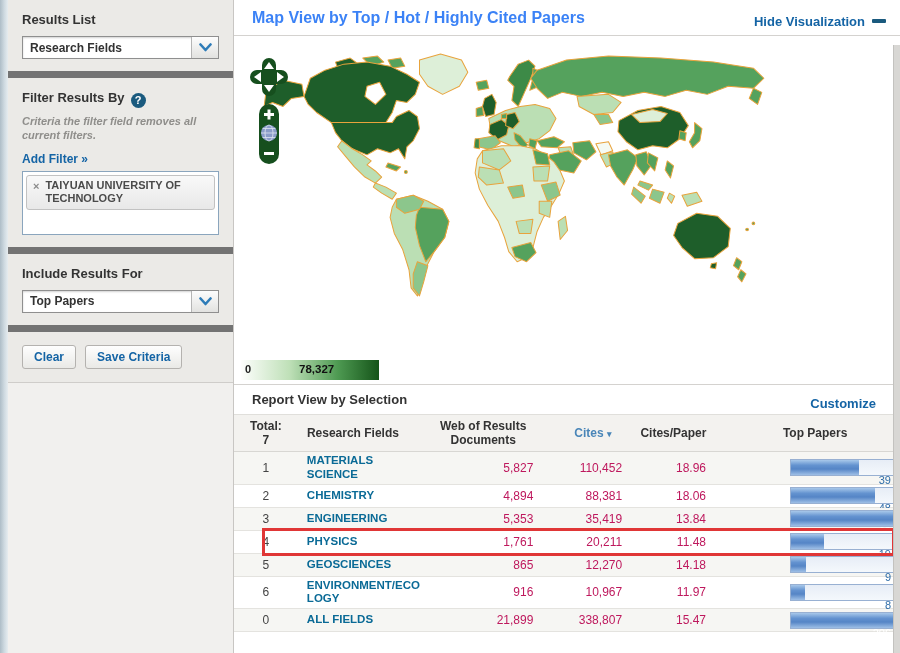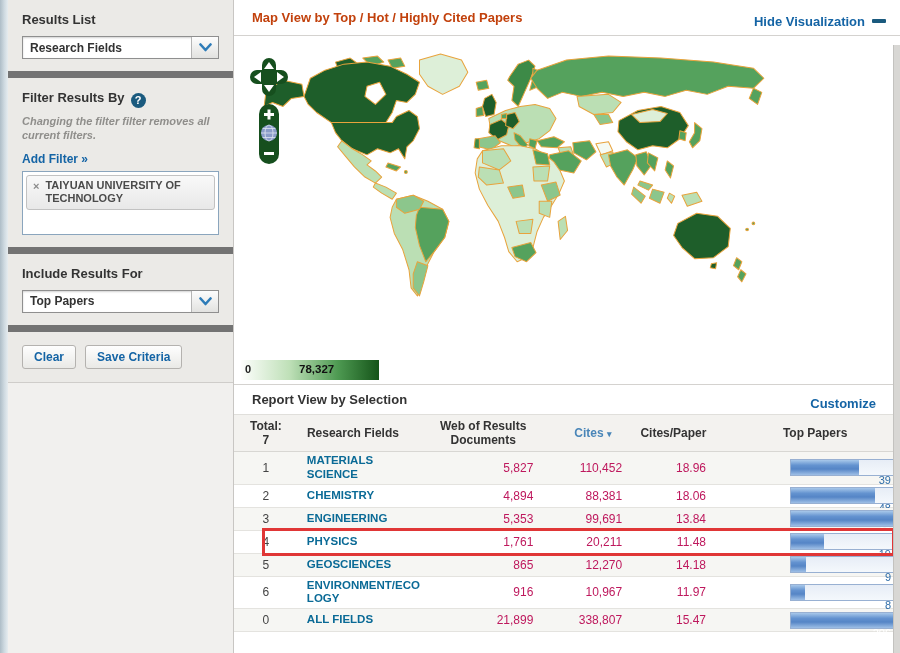--- a/index.html
+++ b/index.html
@@ -31,21 +31,21 @@
   .chip-x { color:#8a8a8a; font-weight:bold; font-size:11px; margin:1px 6px 0 1px; cursor:pointer; }
   .chip-txt { font-size:11px; font-weight:bold; color:#4a4a4a; line-height:1.25; }
   .btn-row { padding:13px 14px; display:flex; gap:9px; }
   .btn { background:linear-gradient(#fefefe,#e9e9e6); border:1px solid #b4b2af; border-radius:3px; color:#1464a5;
     font-weight:bold; font-size:12px; font-family:Liberation Sans, sans-serif; padding:4px 11px; cursor:pointer; }
 
   
   .main { position:absolute; left:233px; top:0; width:667px; height:653px; background:#fff; border-left:1px solid #c8c6c3; }
   .main-header { height:36px; border-bottom:1px solid #d4d2cf; display:flex; align-items:center;
     justify-content:space-between; padding:0 14px 0 18px; }
-  .main-title { font-size:13px; font-weight:bold; color:#c2410c; }
+  .main-title { font-size:16px; font-weight:bold; color:#3b82f6; }
   .blue-link { font-size:13px; font-weight:bold; color:#1464a5; display:flex; align-items:center; gap:7px; cursor:pointer;margin-top:7px; }
   .minus-icon { display:inline-block; width:14px; height:4px; background:#1a5a7e; border-radius:1px; }
 
   .map-area { position:relative; height:349px; border-bottom:1px solid #d4d2cf; overflow:hidden; background:#fff; }
   .map-controls { position:absolute; left:16px; top:22px; z-index:3; }
   .world-map { position:absolute; left:28px; top:12px; }
   .world-map path, .world-map polygon, .world-map circle { stroke:#e8a33c; stroke-width:1; stroke-linejoin:round; vector-effect:non-scaling-stroke; }
   .c-dark{fill:#1e5e2a}.c-mdark{fill:#3d8a47}.c-med{fill:#55a25d}.c-mlight{fill:#8cc68c}
   .c-light{fill:#bbdfb4}.c-vlight{fill:#ddefd8}.c-white{fill:#f5faf3}.c-sea{fill:#ffffff}
   .legend { position:absolute; left:7px; top:324px; width:138px; height:20px;
@@ -104,21 +104,21 @@
         <span class="sel-chev">
           <svg width="13" height="9" viewBox="0 0 13 9">
               <polyline points="1.5,1.5 6.5,7 11.5,1.5" fill="none" stroke="#2e7cb8" stroke-width="2.6" stroke-linecap="round" stroke-linejoin="round"></polyline>
             </svg>
         </span>
       </div>
     </div>
 
     <div class="side-section">
       <div class="side-h"><span>Filter Results By</span><span class="help-icon">?</span></div>
-      <div class="filter-note">Changing the filter filter removes all current filters.</div>
+      <div class="filter-note">Criteria the filter field removes all current filters.</div>
       <span class="add-filter">Add Filter »</span>
       <div class="filter-box">
         <div class="chip">
           <span class="chip-x">×</span>
           <span class="chip-txt">TAIYUAN UNIVERSITY OF TECHNOLOGY</span>
         </div>
       </div>
     </div>
 
     <div class="side-section">
@@ -312,21 +312,21 @@
         <div class="bar-fill" style="width: 76%;"></div>
         <span class="bar-val">48</span>
       </div>
     </div>
 
   </div>
         <div class="trow alt">
     <div class="col-rank">3</div>
     <div class="col-field">ENGINEERING</div>
     <div class="col-wos">5,353</div>
-    <div class="col-cites">99,691</div>
+    <div class="col-cites">35,419</div>
     <div class="col-cpp">13.84</div>
     <div class="col-top">
       <div class="bar">
         <div class="bar-fill" style="width: 100%;"></div>
         <span class="bar-val on-fill">63</span>
       </div>
     </div>
 
   </div>
         <div class="trow highlight">

